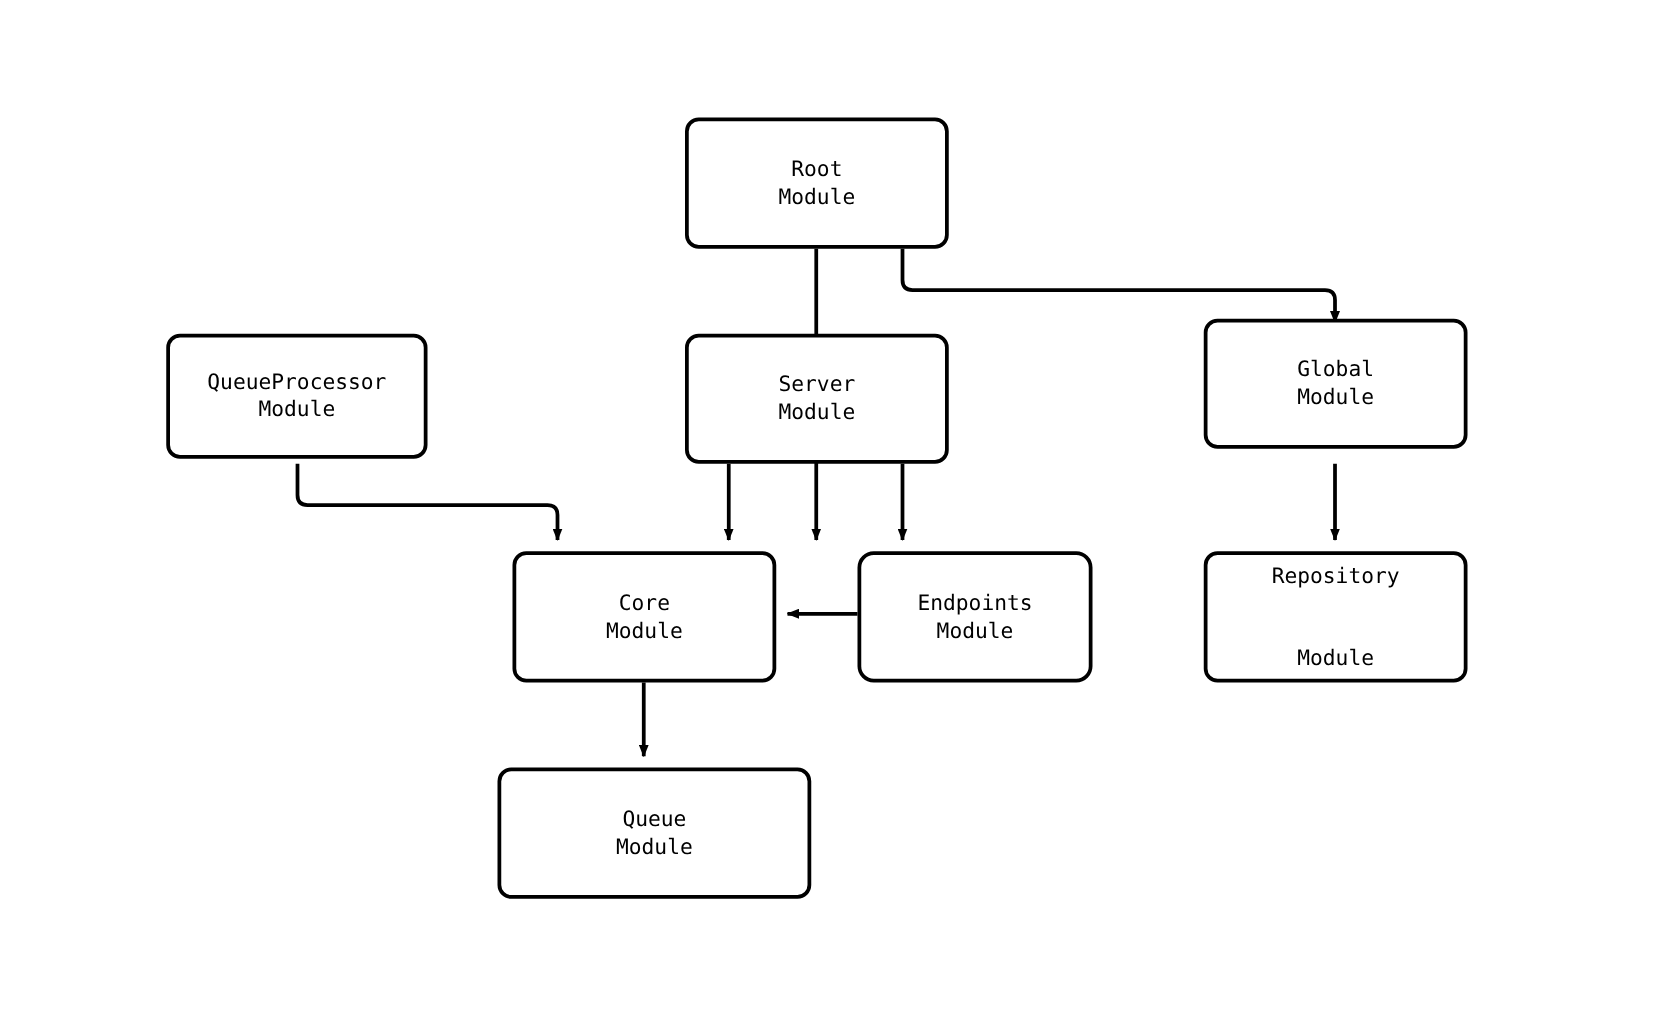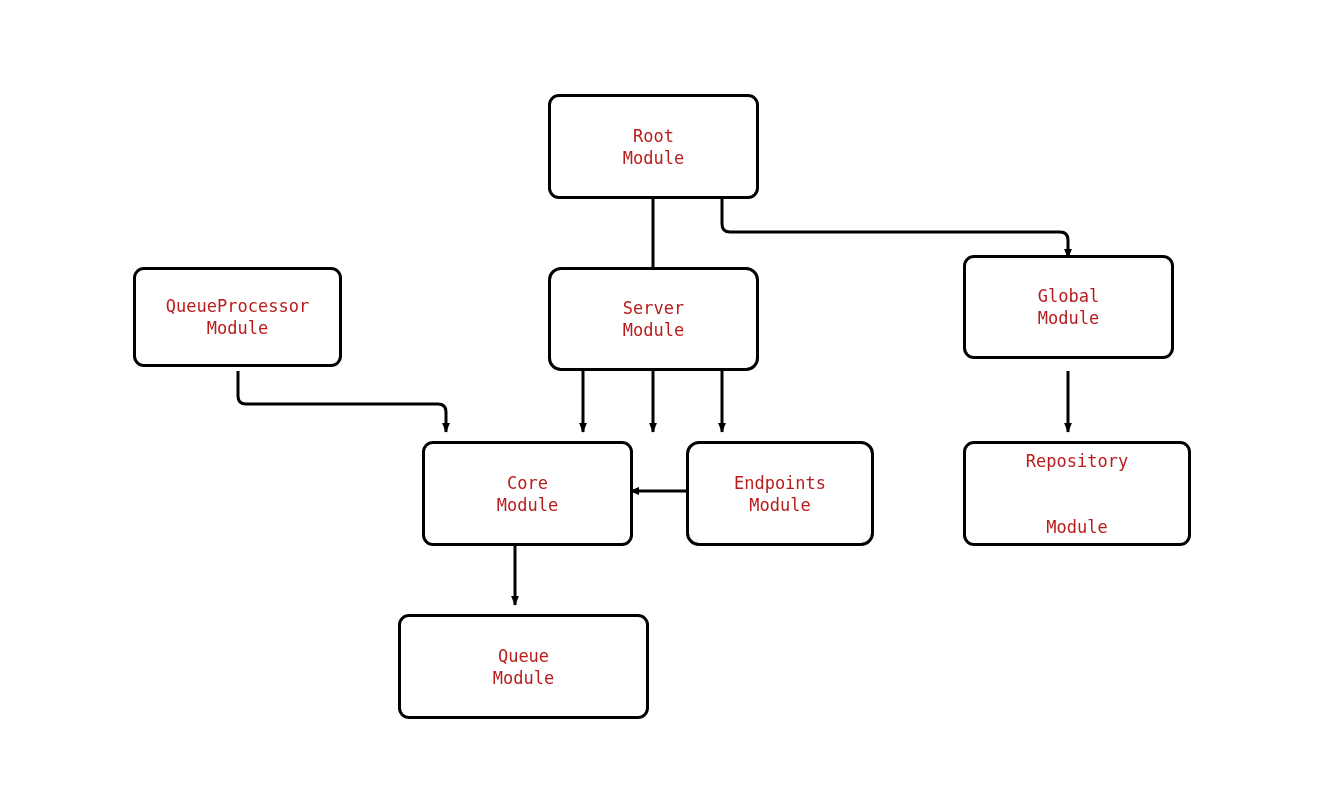--- a/index.html
+++ b/index.html
@@ -34,21 +34,21 @@
     display: flex;
     flex-direction: column;
     align-items: center;
     justify-content: center;
     z-index: 2;
   }
   .node-label {
     font-family: "DejaVu Sans Mono", "Liberation Mono", monospace;
     font-size: 17px;
     line-height: 22px;
-    color: #b91c1c;
+    color: #000000;
     text-align: center;
     white-space: pre;
     letter-spacing: 0px;
   }
 </style>
 </head>
 <body>
 
 <div id="canvas">
 
@@ -79,41 +79,41 @@
   <div class="node" style="left:548px; top:94px; width:211px; height:105px;">
     <div class="node-label">Root</div>
     <div class="node-label">Module</div>
   </div>
 
   <div class="node" style="left:133px; top:267px; width:209px; height:100px;">
     <div class="node-label">QueueProcessor</div>
     <div class="node-label">Module</div>
   </div>
 
-  <div class="node" style="left:548px; top:267px; width:211px; height:104px;border-radius:13px;">
+  <div class="node" style="left:548px; top:267px; width:211px; height:104px;">
     <div class="node-label">Server</div>
     <div class="node-label">Module</div>
   </div>
 
   <div class="node" style="left:963px; top:255px; width:211px; height:104px;">
     <div class="node-label">Global</div>
     <div class="node-label">Module</div>
   </div>
 
-  <div class="node" style="left:410px; top:441px; width:211px; height:105px;margin-left:12px;">
+  <div class="node" style="left:410px; top:441px; width:211px; height:105px;">
     <div class="node-label">Core</div>
     <div class="node-label">Module</div>
   </div>
 
   <div class="node" style="left:686px; top:441px; width:188px; height:105px;border-radius:13px;">
     <div class="node-label">Endpoints</div>
     <div class="node-label">Module</div>
   </div>
 
-  <div class="node" style="left:963px; top:441px; width:228px; height:105px;gap:44px;">
+  <div class="node" style="left:963px; top:441px; width:211px; height:105px;gap:44px;">
     <div class="node-label">Repository</div>
     <div class="node-label">Module</div>
   </div>
 
   <div class="node" style="left:398px; top:614px; width:251px; height:105px;">
     <div class="node-label">Queue</div>
     <div class="node-label">Module</div>
   </div>
 
 </div>

